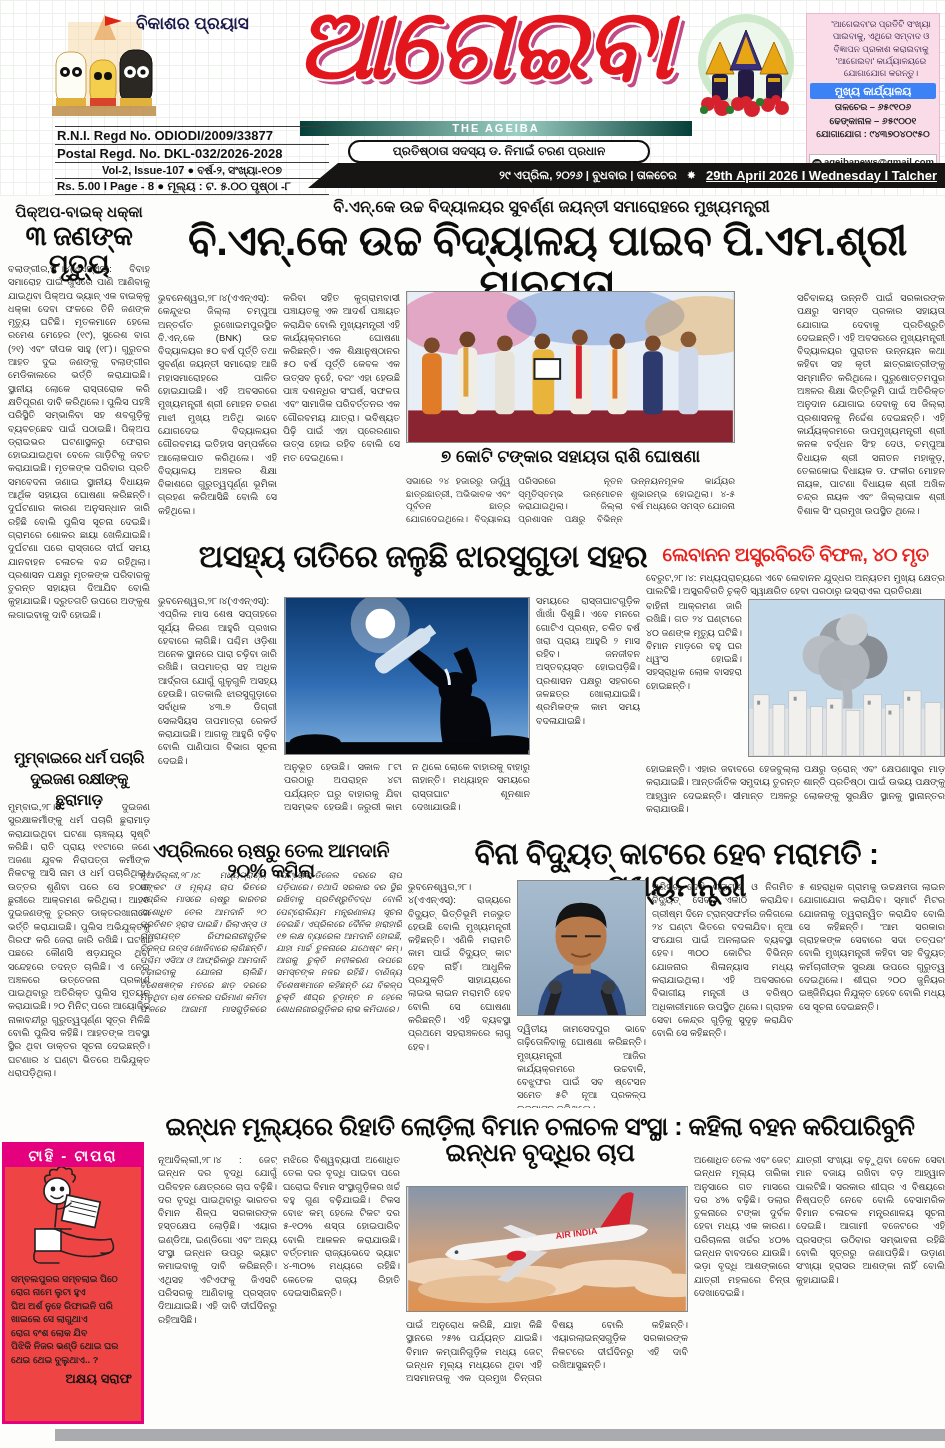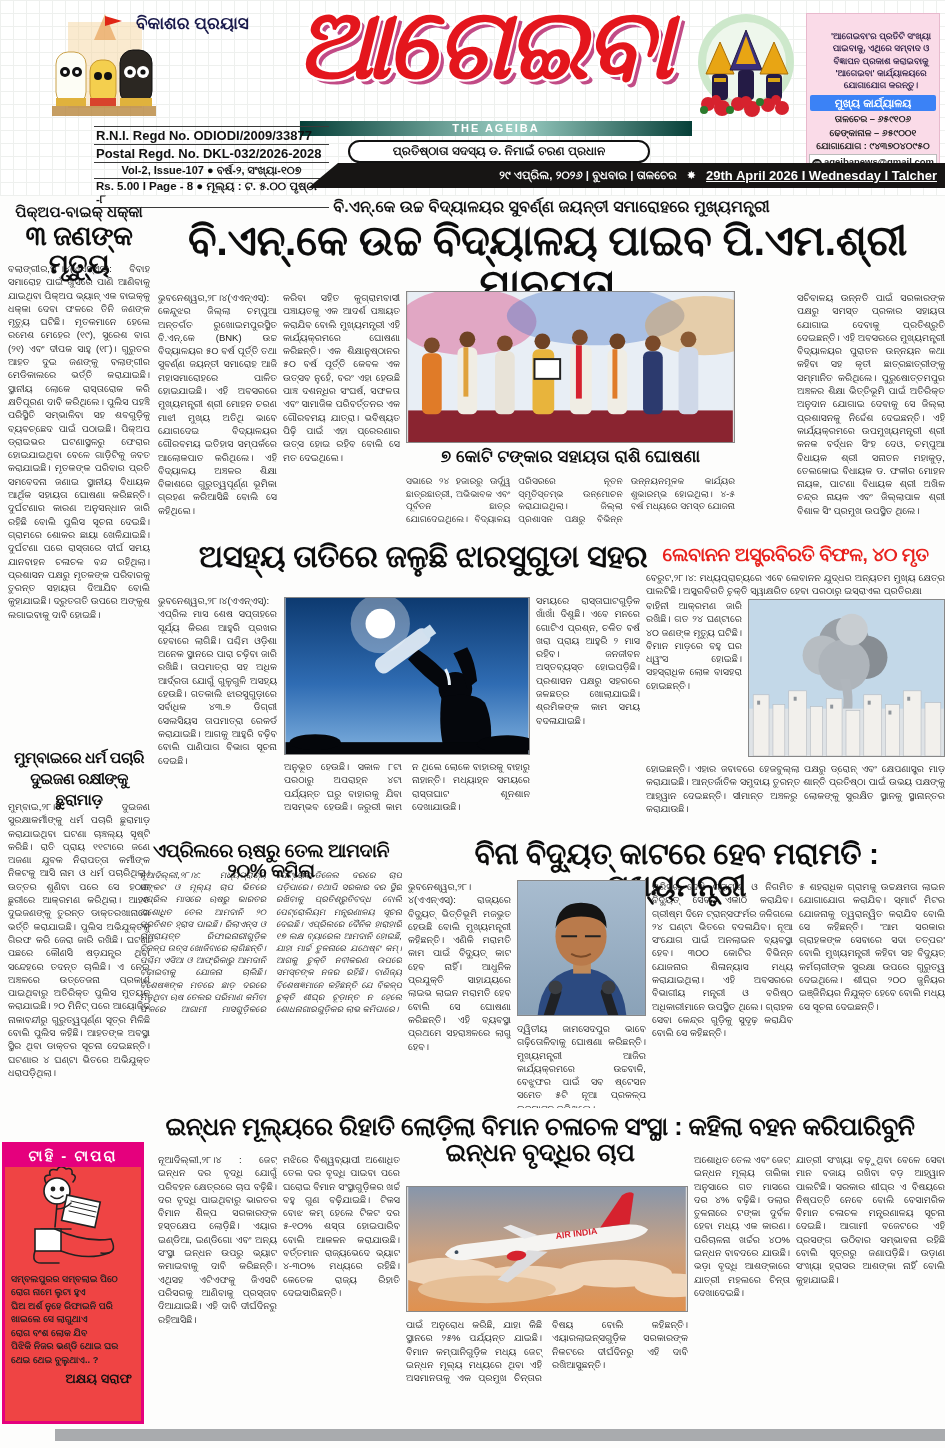--- a/index.html
+++ b/index.html
@@ -14,30 +14,30 @@
   .mast-title{left:248px;top:-12px;width:470px;text-align:center;font-size:98px;line-height:1.15;
        font-weight:800;font-style:italic;color:#e4161d;letter-spacing:-4px;
        text-shadow:2px 2px 0 #fff,-2px -2px 0 #fff,2px -2px 0 #fff,-2px 2px 0 #fff,5px 5px 0 #c24b86;}
   .teal-bar{left:300px;top:121px;width:392px;height:15px;
        background:linear-gradient(90deg,#063f38,#9ccfc4 55%,#063f38);
        color:#fff;font-weight:800;font-size:11px;text-align:center;line-height:15px;letter-spacing:2px;}
   .founder{left:348px;top:140px;width:298px;height:19px;border:2px solid #111;border-radius:12px;
        font-size:12px;font-weight:800;text-align:center;line-height:19px;background:#fff;}
   .pinkbox{left:806px;top:13px;width:132px;height:158px;background:#fadbe8;border:1px solid #e8b9cd;
        font-size:8.8px;}
-  .pinkbox .note{padding:4px 4px 2px 20px;font-weight:700;color:#33264a;text-align:center;line-height:1.4;margin-top:12px;}
+  .pinkbox .note{padding:4px 4px 2px 20px;font-weight:400;color:#33264a;text-align:center;line-height:1.4;}
   .bluebar{background:#3b82f6;color:#fff;font-weight:800;font-size:11px;text-align:center;
        line-height:16px;height:16px;margin:1px 3px;border-radius:2px;}
   .contacts{font-weight:800;text-align:center;font-size:9.3px;line-height:1.5;color:#222;padding-top:1px;}
   .emailbar{position:absolute;left:2px;right:2px;bottom:2px;background:#fff;border:1px solid #bbb;
        font-size:9.5px;font-weight:700;text-align:center;line-height:14px;color:#222;}
   .at-ic{display:inline-block;width:10px;height:10px;border-radius:50%;background:#1a1a1a;color:#fff;
        font-size:8px;line-height:10px;text-align:center;margin-right:2px;vertical-align:-1px;}
   .regbox{left:55px;top:126px;width:274px;font-weight:800;}
-  .regrow{border-bottom:1.6px solid #3a3a3a;padding:1px 2px;margin-left:39px;}
+  .regrow{border-bottom:1.6px solid #3a3a3a;padding:1px 2px;}
   .regrow:first-child{border-top:1.6px solid #3a3a3a;}
   .r1{font-size:13px;} .r2{font-size:13px;} .r3{font-size:11px;text-align:center;} .r4{font-size:11.5px;}
   .datebar{left:308px;top:163px;width:637px;height:25px;background:#171514;color:#fff;
        clip-path:polygon(30px 0,100% 0,100% 100%,0 100%);
        display:flex;align-items:center;justify-content:flex-end;gap:10px;padding-right:8px;box-sizing:border-box;}
   .datebar .od{font-size:11.5px;font-weight:700;}
   .datebar .en{font-size:13px;font-weight:800;text-decoration:underline;}
   .datebar .star{font-size:11px;}
   
   .kick{font-weight:800;text-align:center;}

